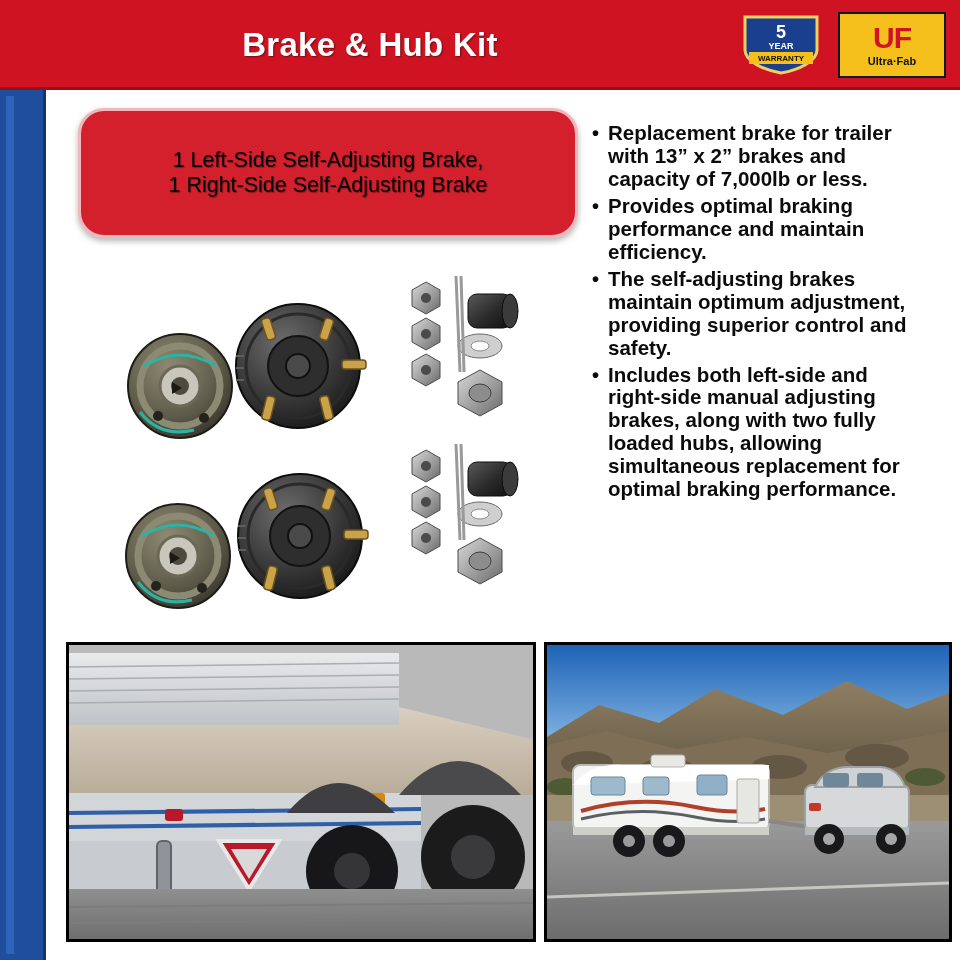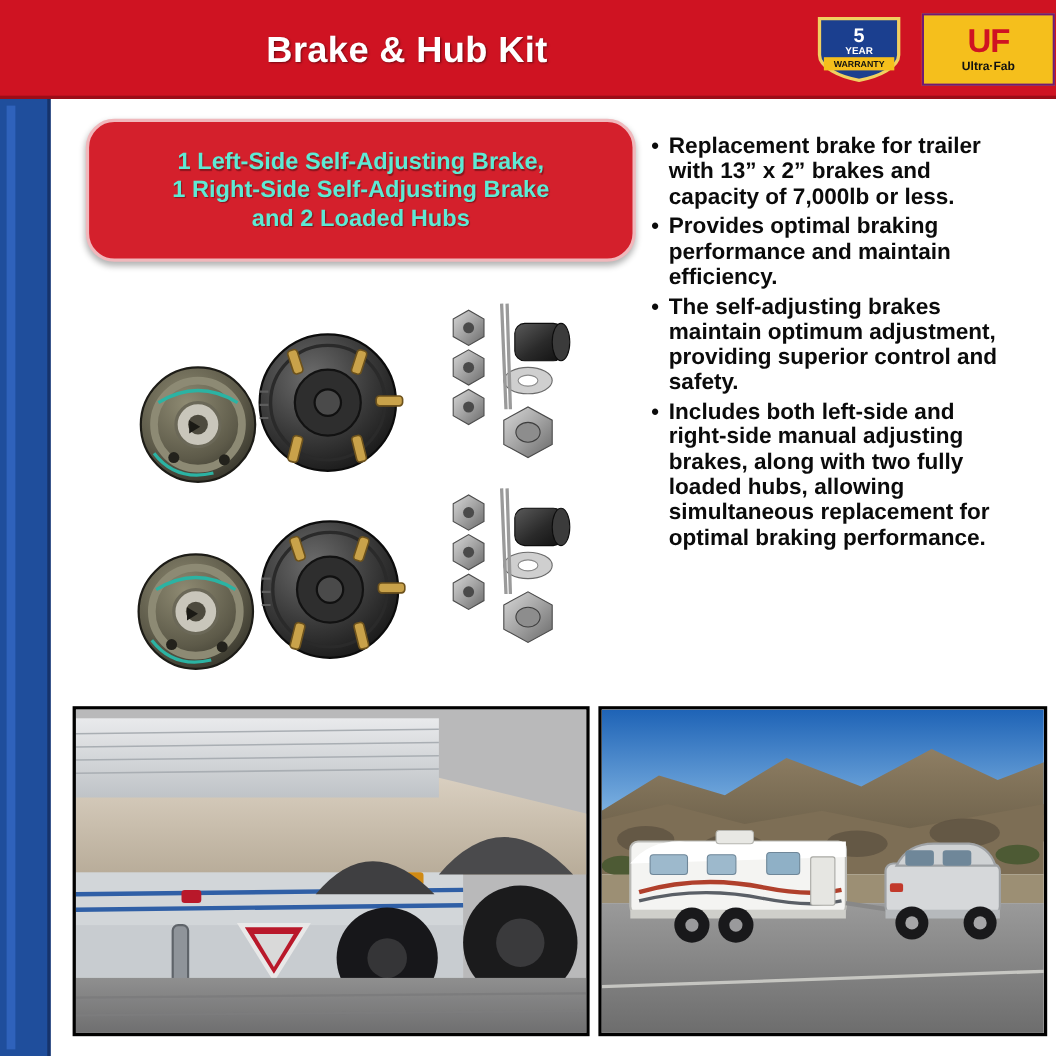--- a/index.html
+++ b/index.html
@@ -44,23 +44,23 @@
     position: absolute;
     left: 735px; top: 14px;
     width: 92px; height: 62px;
   }
   .warranty svg { display: block; }
 
   
   .uf-logo {
     position: absolute;
     left: 838px; top: 12px;
-    width: 121px; height: 66px;
+    width: 108px; height: 66px;
     background: #f5bf1c;
-    border: 2px solid #701a75;
+    border: 2px solid #0f172a;
     display: flex;
     flex-direction: column;
     align-items: center;
     justify-content: center;
   }
   .uf-mark {
     font-size: 30px;
     font-weight: bold;
     color: #cf1322;
     line-height: 1;
@@ -99,23 +99,23 @@
     border: 3px solid #f0b8bc;
     border-radius: 26px;
     box-shadow: 0 3px 6px rgba(0,0,0,0.3);
     display: flex;
     flex-direction: column;
     align-items: center;
     justify-content: center;
     padding: 6px 14px;
   }
   .callout-line {
-    color: #5eead4;
+    color: #000000;
     font-size: 21.5px;
-    font-weight: bold;
+    font-weight: normal;
     line-height: 1.17;
     text-align: center;
     text-shadow: 1px 1px 1px rgba(0,0,0,0.35);
     white-space: nowrap;
   }
 
   
   .bullets {
     position: absolute;
     left: 592px; top: 122px;
@@ -183,21 +183,20 @@
     </div>
   </div>
 
   <div class="left-rail">
     <div class="rail-inner"></div>
   </div>
 
   <div class="callout">
     <div class="callout-line">1 Left-Side Self-Adjusting Brake,</div>
     <div class="callout-line">1 Right-Side Self-Adjusting Brake</div>
-    <div class="callout-line">and 2 Loaded Hubs</div>
   </div>
 
   <div class="bullets">
     <div class="bullet">
       <span class="dot">•</span>
       <span class="btext">Replacement brake for trailer with 13” x 2” brakes and capacity of 7,000lb or less.</span>
     </div>
     <div class="bullet">
       <span class="dot">•</span>
       <span class="btext">Provides optimal braking performance and maintain efficiency.</span>

